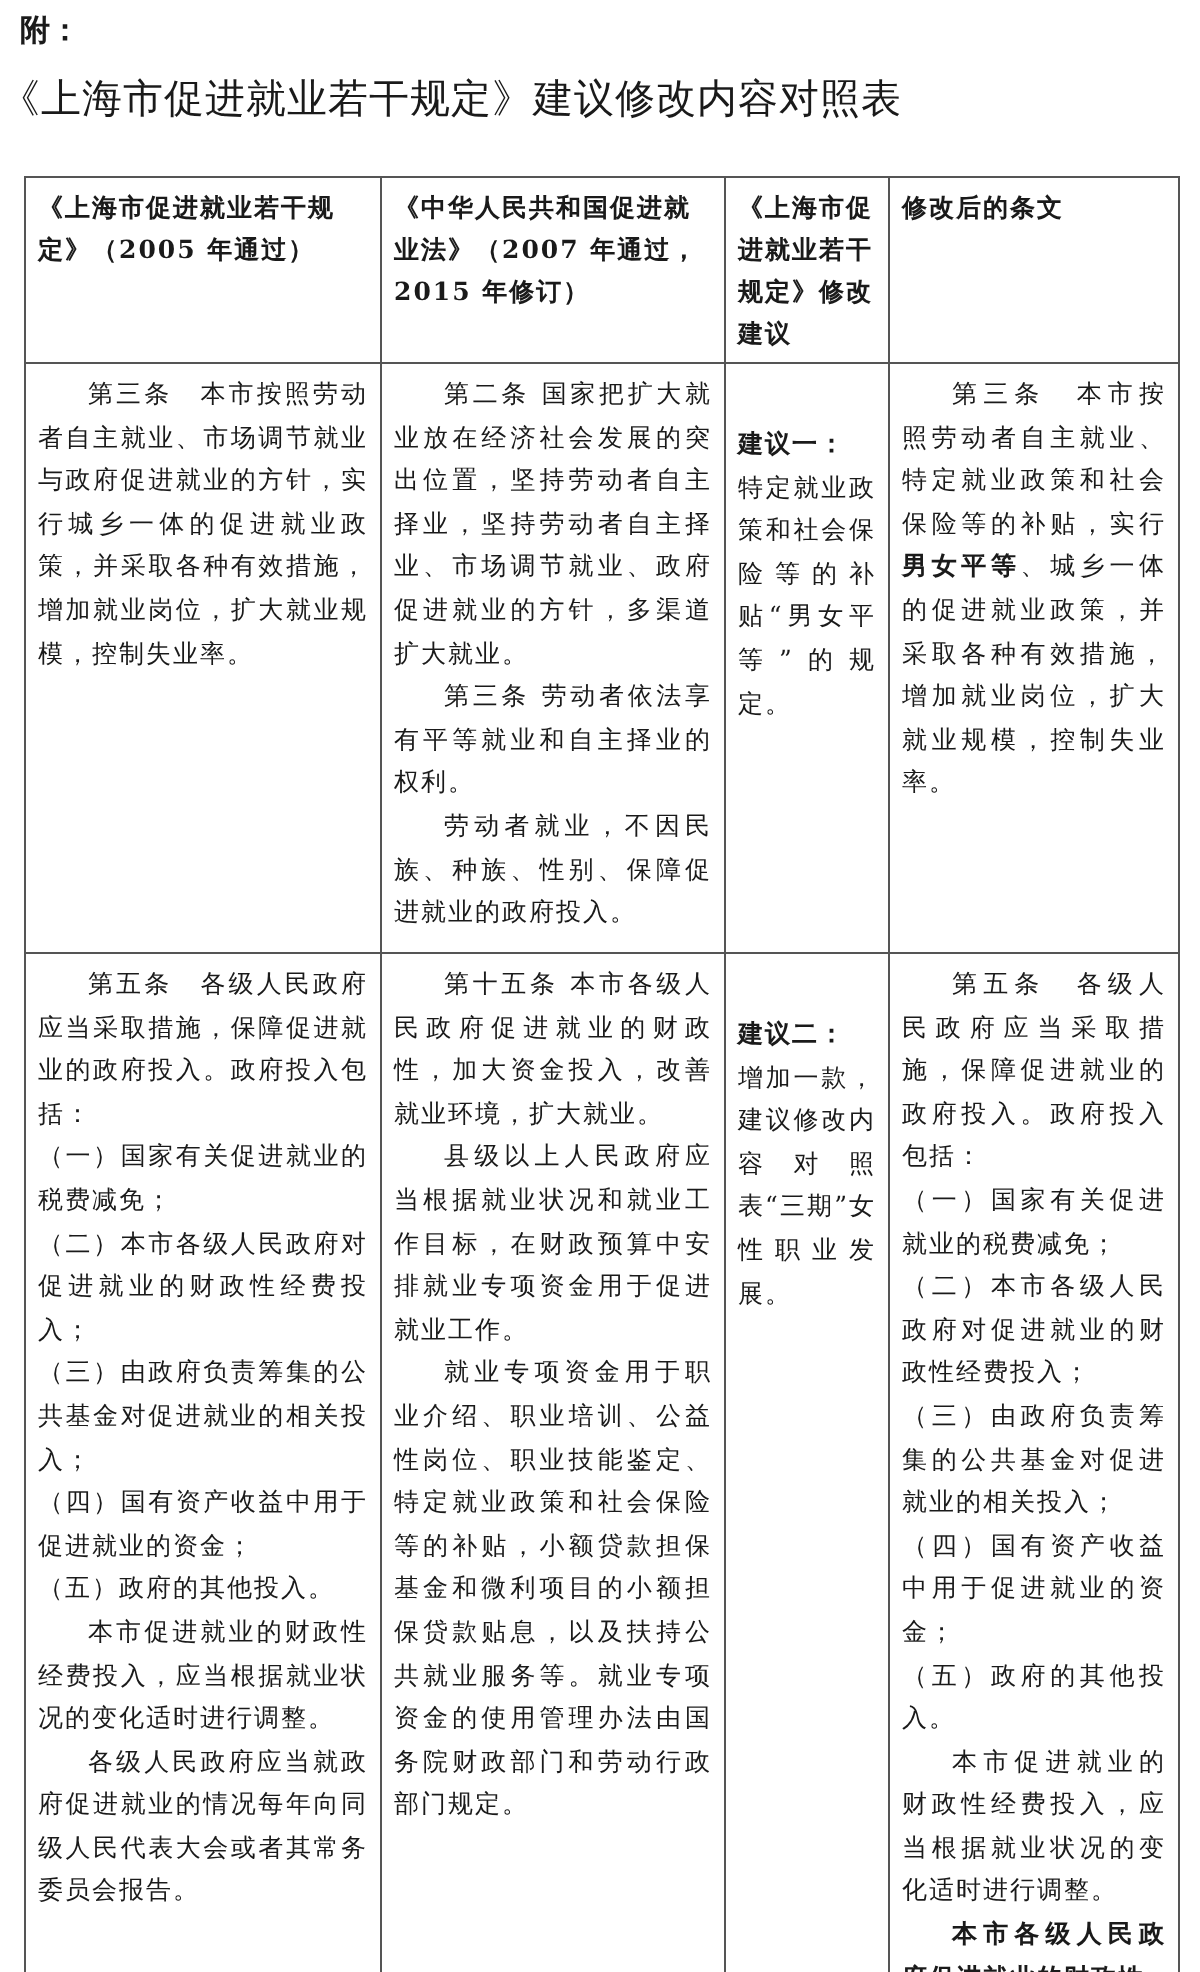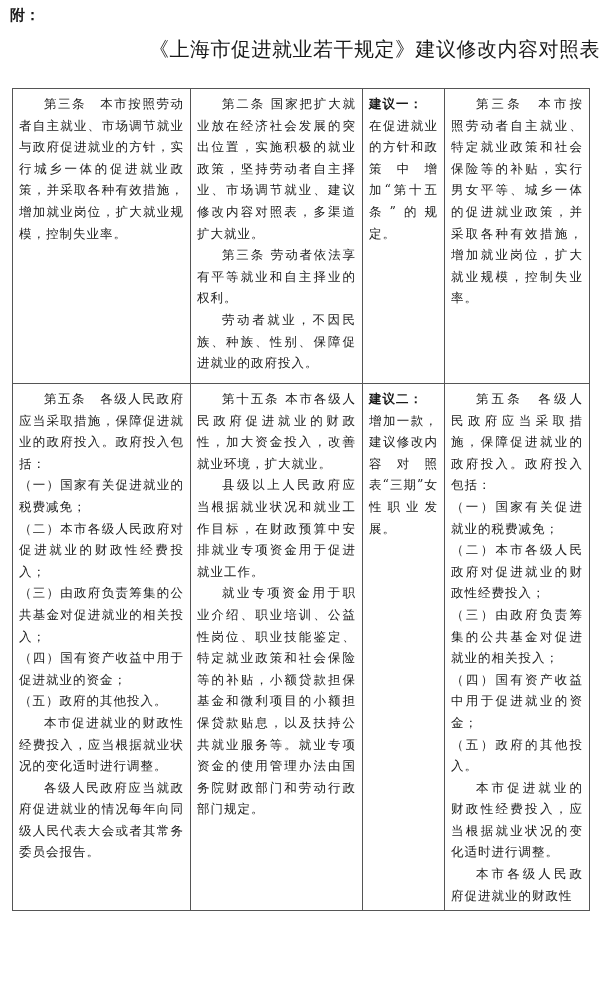--- a/index.html
+++ b/index.html
@@ -1,65 +1,71 @@
 <!DOCTYPE html>
 <html><head>
 <meta charset="utf-8">
 <style>
   html, body { margin:0; padding:0; background:#ffffff; }
   body { width:600px; height:986px; overflow:hidden; position:relative;
          font-family:"DejaVu Serif","Liberation Serif",serif; color:#1a1a1a; }
   .prefix { position:absolute; left:10px; top:6px; font-size:15px; font-weight:bold;
             font-family:"DejaVu Sans","Liberation Sans",sans-serif; }
-  .title { position:absolute; left:0; top:36px; width:600px; text-align:right;
+  .title { position:absolute; left:0; top:36px; width:600px; text-align:left;
            font-size:20px; font-family:"DejaVu Sans","Liberation Sans",sans-serif; letter-spacing:0.5px; }
   table.cmp { position:absolute; left:12px; top:88px; width:577px; border-collapse:collapse;
               table-layout:fixed; }
   table.cmp td, table.cmp th { border:1.5px solid #555; vertical-align:top; padding:4px 6px 4px 6px;
               font-size:12.5px; line-height:21.6px; text-align:justify; font-weight:normal;
               letter-spacing:1px; word-break:break-all; }
   table.cmp th { font-weight:bold; font-size:12.5px; line-height:21px; text-align:left; }
   th.c4h { text-align:center; }
   col.c1 { width:178px; } col.c2 { width:172px; } col.c3 { width:82px; } col.c4 { width:145px; }
   tr.hdr { height:87px; }
   tr.r1 { height:295px; }
   tr.r2 { height:520px; }
   p { margin:0; }
   p.ind { text-indent:2em; }
-  .sug-title { font-weight:bold; font-family:"DejaVu Sans","Liberation Sans",sans-serif; }
-  .bold { font-weight:normal; }
+  .sug-title { font-weight:bold; font-family:"DejaVu Sans","Liberation Sans",sans-serif;margin-top:25px; }
+  .bold { font-weight:bold; }
   .r2 td { border-bottom:none; }
 </style>
 </head>
 <body>
 
 <div class="prefix">附：</div>
 <div class="title">《上海市促进就业若干规定》建议修改内容对照表</div>
 
 <table class="cmp">
   <colgroup>
       <col class="c1">
       <col class="c2">
       <col class="c3">
       <col class="c4">
     </colgroup>
   <tbody>
+      <tr class="hdr">
+    <th>《上海市促进就业若干规定》（2005 年通过）</th>
+    <th>《中华人民共和国促进就业法》（2007 年通过，2015 年修订）</th>
+    <th>《上海市促进就业若干规定》修改建议</th>
+    <th class="c4h">修改后的条文</th>
+  </tr>
 
   <tr class="r1">
     <td>
       <p class="ind">第三条　本市按照劳动者自主就业、市场调节就业与政府促进就业的方针，实行城乡一体的促进就业政策，并采取各种有效措施，增加就业岗位，扩大就业规模，控制失业率。</p>
     </td>
     <td>
-      <p class="ind">第二条 国家把扩大就业放在经济社会发展的突出位置，实施积极的就业政策，坚持劳动者自主择业、市场调节就业、建议修改内容对照表，多渠道扩大就业。</p>
+      <p class="ind">第二条 国家把扩大就业放在经济社会发展的突出位置，坚持劳动者自主择业，坚持劳动者自主择业、市场调节就业、政府促进就业的方针，多渠道扩大就业。</p>
       <p class="ind">第三条 劳动者依法享有平等就业和自主择业的权利。</p>
       <p class="ind">劳动者就业，不因民族、种族、性别、保障促进就业的政府投入。</p>
     </td>
     <td>
       <p class="sug-title">建议一：</p>
-      <p>在促进就业的方针和政策中增加“第十五条”的规定。</p>
+      <p>特定就业政策和社会保险等的补贴“男女平等”的规定。</p>
     </td>
     <td>
       <p class="ind"><span>第三条　本市按照劳动者自主就业、特定就业政策和社会保险等的补贴，实行</span><span class="bold">男女平等</span><span>、城乡一体的促进就业政策，并采取各种有效措施，增加就业岗位，扩大就业规模，控制失业率。</span></p>
     </td>
   </tr>
 
   <tr class="r2">
     <td>
       <p class="ind">第五条　各级人民政府应当采取措施，保障促进就业的政府投入。政府投入包括：</p>
       <p>（一）国家有关促进就业的税费减免；</p>

